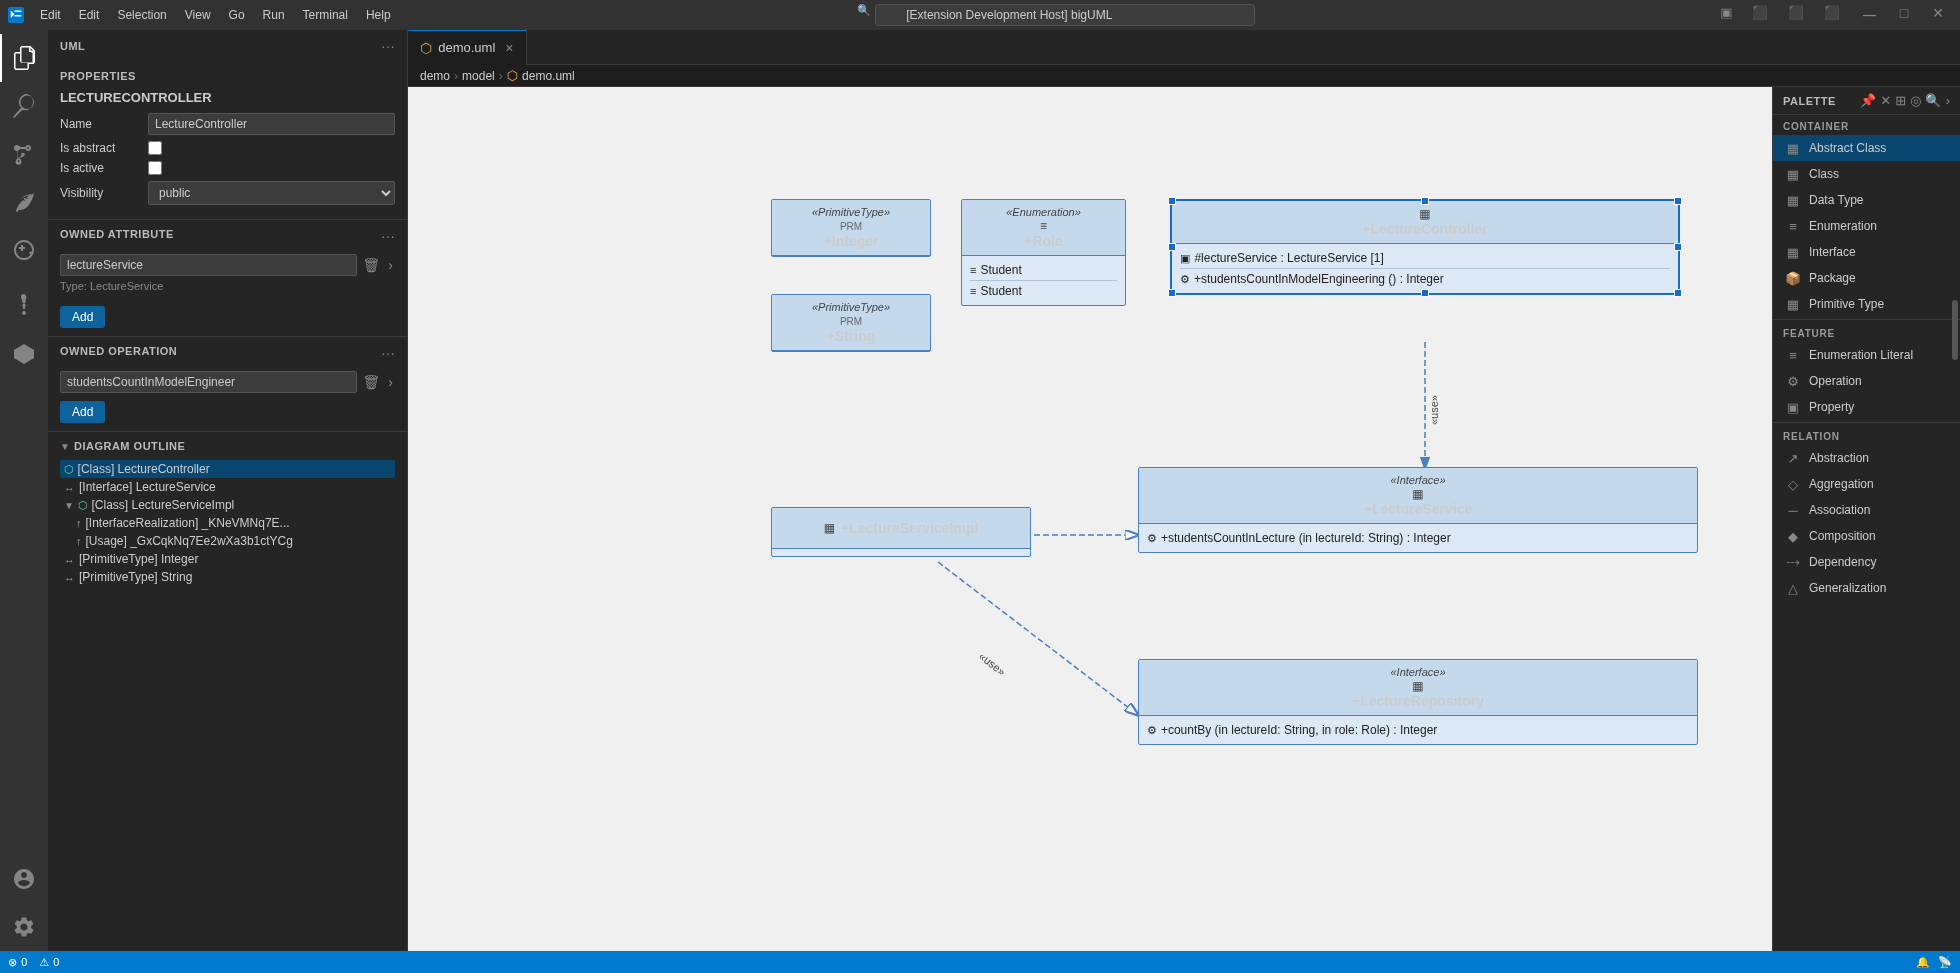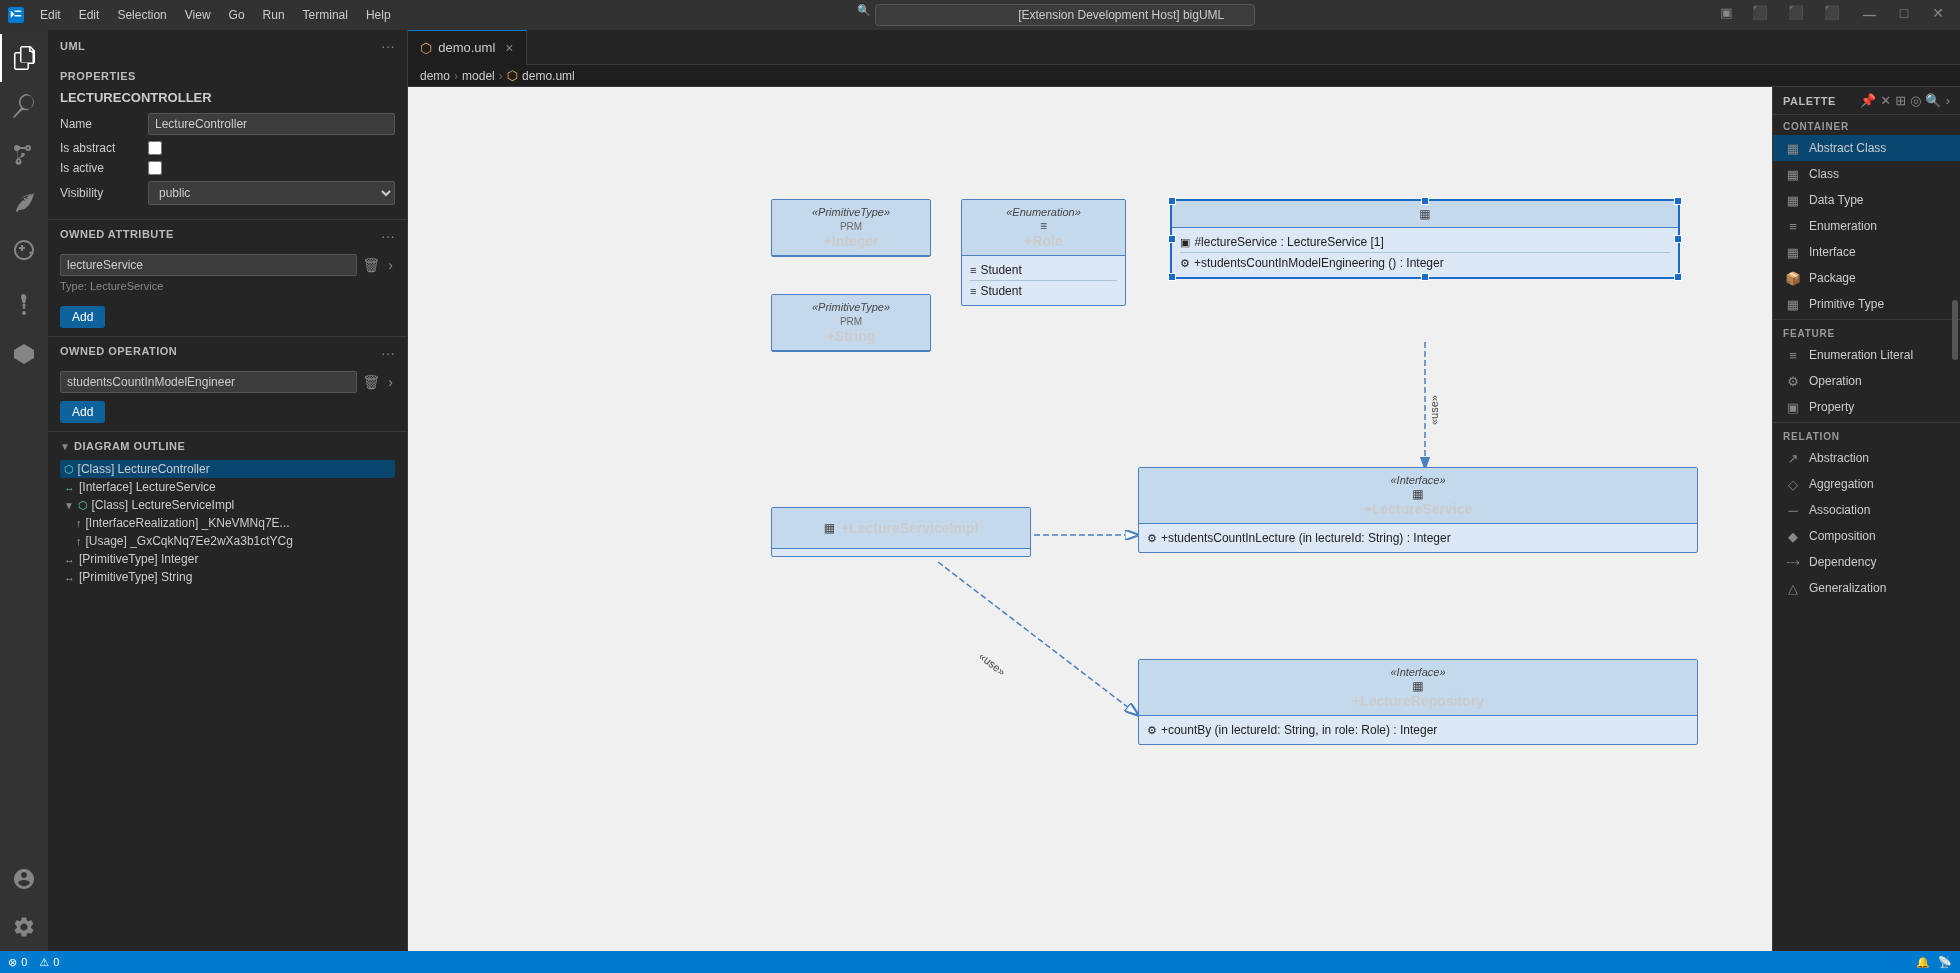--- a/index.html
+++ b/index.html
@@ -5,21 +5,21 @@
     * { box-sizing: border-box; margin: 0; padding: 0; }
     body { font-family: 'Segoe UI', Arial, sans-serif; font-size: 12px; background: #1e1e1e; color: #cccccc; overflow: hidden; width: 1960px; height: 973px; display: flex; flex-direction: column; }
 
     
     .titlebar { height: 30px; background: #323233; display: flex; align-items: center; padding: 0 8px; gap: 8px; flex-shrink: 0; }
     .titlebar-icon { width: 16px; height: 16px; background: #007acc; border-radius: 2px; display: flex; align-items: center; justify-content: center; }
     .titlebar-icon svg { width: 12px; height: 12px; }
     .titlebar-menu { display: flex; gap: 2px; }
     .titlebar-menu-item { padding: 2px 8px; font-size: 12px; color: #cccccc; cursor: pointer; border-radius: 3px; }
     .titlebar-center { flex: 1; display: flex; justify-content: center; }
-    .titlebar-search { background: #3c3c3c; border: 1px solid #555; border-radius: 4px; padding: 3px 30px; font-size: 12px; color: #ccc; width: 380px; text-align: right; }
+    .titlebar-search { background: #3c3c3c; border: 1px solid #555; border-radius: 4px; padding: 3px 30px; font-size: 12px; color: #ccc; width: 380px; text-align: left; }
     .titlebar-controls { display: flex; gap: 8px; margin-left: auto; }
 
     
     .app-body { display: flex; flex: 1; overflow: hidden; }
 
     
     .activity-bar { width: 48px; background: #333333; display: flex; flex-direction: column; align-items: center; padding-top: 4px; flex-shrink: 0; }
     .activity-item { width: 48px; height: 48px; display: flex; align-items: center; justify-content: center; cursor: pointer; color: #858585; position: relative; }
     .activity-item svg { width: 24px; height: 24px; }
     .activity-bottom { margin-top: auto; }
@@ -368,20 +368,21 @@
             <div class="attr">
               <span class="attr-icon">≡</span>
               <span>Student</span>
             </div>
           </div>
         </div>
 
         <div class="uml-node selected" style="left:762px;top:112px;width:510px;">
           <div class="uml-node-header">
             <span style="font-size:12px;color:#444;display:block;">▦</span>
+            <span class="name">+LectureController</span>
           </div>
           <div class="uml-node-body">
             <div class="attr">
               <span class="attr-icon">▣</span>
               <span>#lectureService : LectureService [1]</span>
             </div>
             <div class="attr">
               <span class="attr-icon">⚙</span>
               <span>+studentsCountInModelEngineering () : Integer</span>
             </div>

